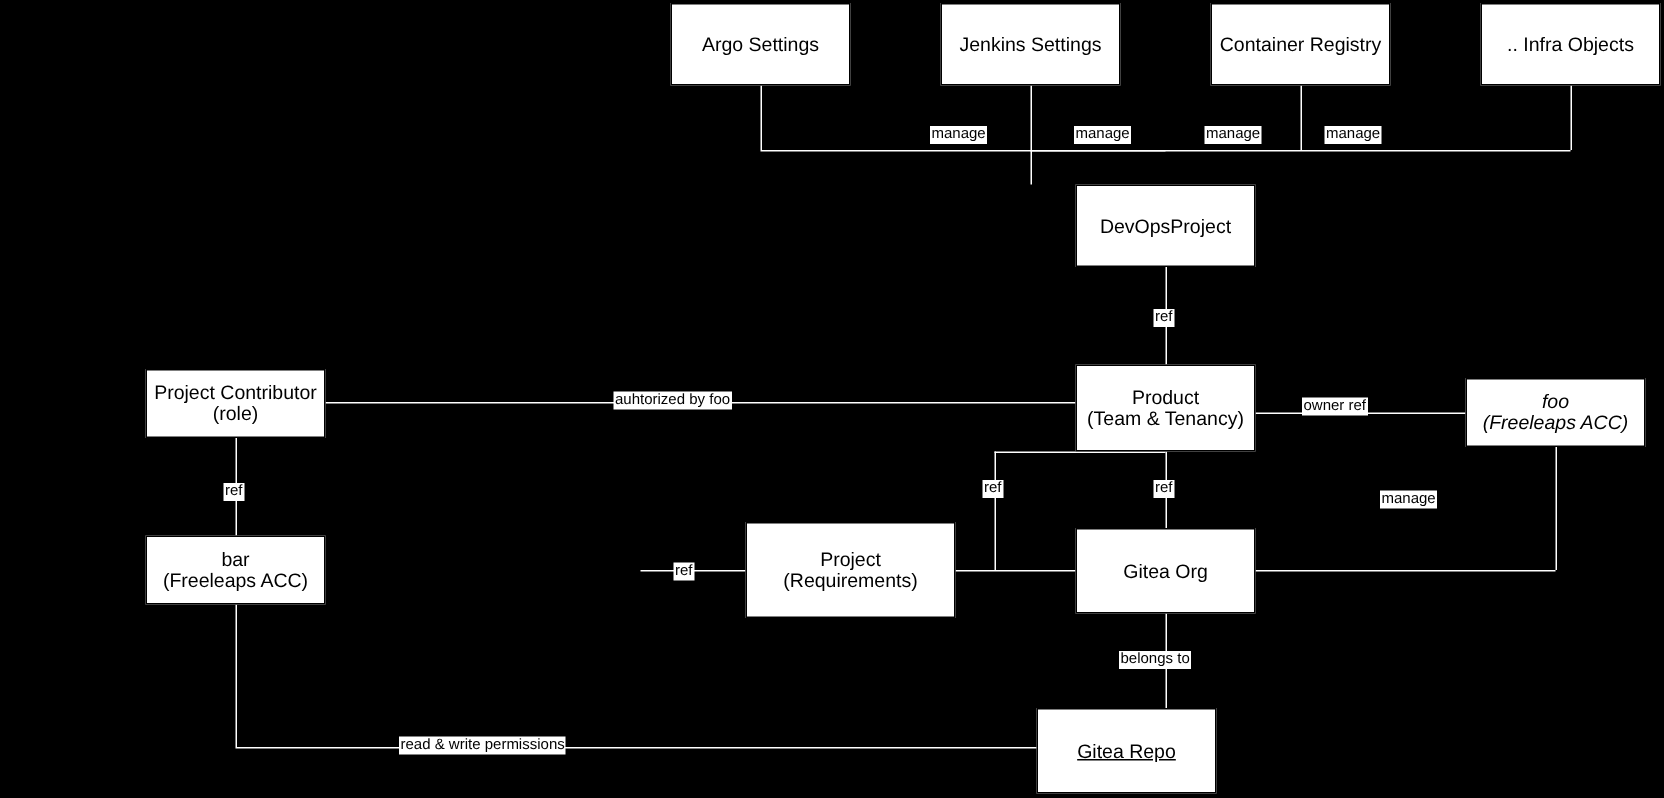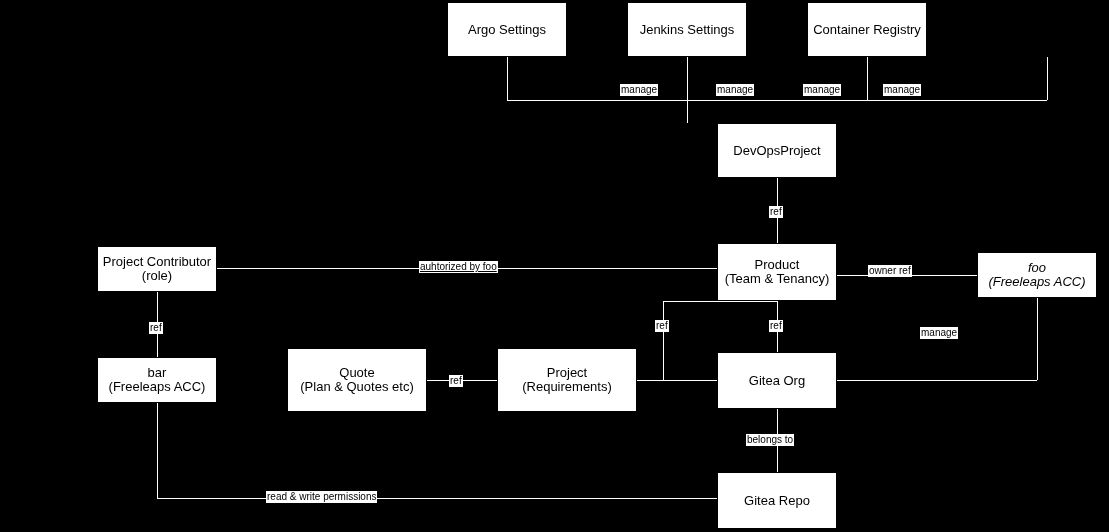--- a/index.html
+++ b/index.html
@@ -74,56 +74,55 @@
 
   <div class="link" style="left:157px; top:403px; width:1px; height:95px;"></div>
   <div class="link" style="left:157px; top:498px; width:620px; height:1px;"></div>
 
   <div class="node" style="left:447px; top:2px; width:120px; height:55px;">Argo Settings</div>
 
   <div class="node" style="left:627px; top:2px; width:120px; height:55px;">Jenkins Settings</div>
 
   <div class="node" style="left:807px; top:2px; width:120px; height:55px;">Container Registry</div>
 
+  <div class="node" style="left:987px; top:2px; width:120px; height:55px;">.. Infra Objects</div>
 
   <div class="node" style="left:717px; top:123px; width:120px; height:55px;">DevOpsProject</div>
 
   <div class="node" style="left:97px; top:246px; width:120px; height:46px;">Project Contributor
 (role)</div>
 
   <div class="node" style="left:717px; top:243px; width:120px; height:58px;">Product
 (Team &amp; Tenancy)</div>
 
   <div class="node" style="left:977px; top:252px; width:120px; height:46px;font-style:italic;">foo
 (Freeleaps ACC)</div>
 
   <div class="node" style="left:97px; top:357px; width:120px; height:46px;">bar
 (Freeleaps ACC)</div>
 
-  <div class="node" style="left:287px; top:348px; width:140px; height:64px;">Quote
-(Plan &amp; Quotes etc)</div>
 
   <div class="node" style="left:497px; top:348px; width:140px; height:64px;">Project
 (Requirements)</div>
 
   <div class="node" style="left:717px; top:352px; width:120px; height:57px;">Gitea Org</div>
 
-  <div class="node" style="left:717px; top:472px; width:120px; height:57px;">Gitea Repo</div>
+  <div class="node" style="left:691px; top:472px; width:120px; height:57px;text-decoration:underline;">Gitea Repo</div>
 
   <div class="edge-label" style="left:620px; top:84px;">manage</div>
 
   <div class="edge-label" style="left:716px; top:84px;">manage</div>
 
   <div class="edge-label" style="left:803px; top:84px;">manage</div>
 
   <div class="edge-label" style="left:883px; top:84px;">manage</div>
 
   <div class="edge-label" style="left:769px; top:206px;">ref</div>
 
-  <div class="edge-label" style="left:419px; top:261px;text-decoration:underline;">auhtorized by foo</div>
+  <div class="edge-label" style="left:409px; top:261px;">auhtorized by foo</div>
 
   <div class="edge-label" style="left:868px; top:265px;">owner ref</div>
 
   <div class="edge-label" style="left:149px; top:322px;">ref</div>
 
   <div class="edge-label" style="left:655px; top:320px;">ref</div>
 
   <div class="edge-label" style="left:769px; top:320px;">ref</div>
 
   <div class="edge-label" style="left:920px; top:327px;">manage</div>

